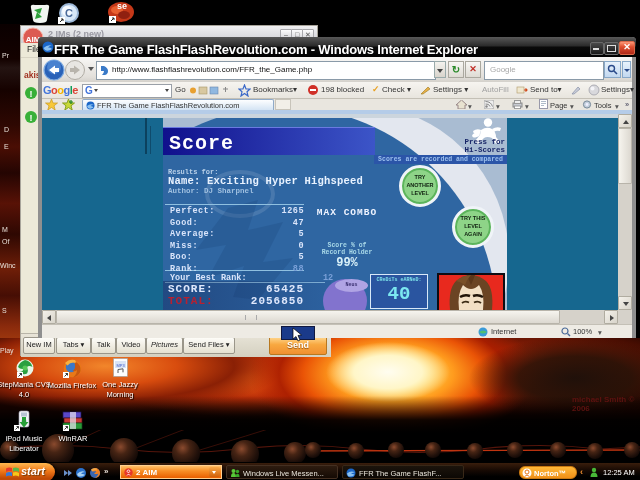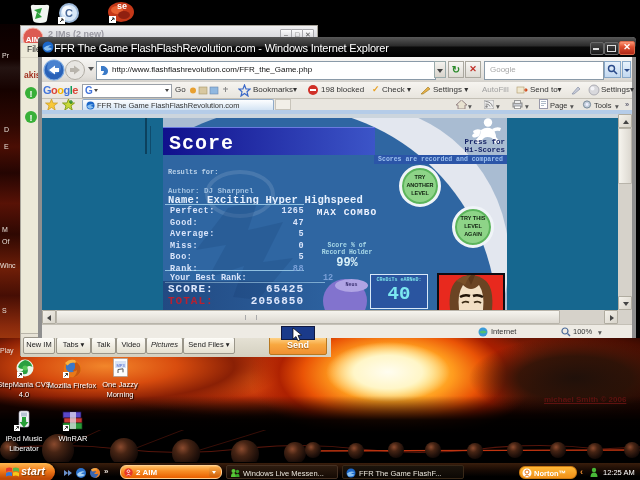--- a/index.html
+++ b/index.html
@@ -9,21 +9,21 @@
  radial-gradient(ellipse 125px 48px at 575px 40px,rgba(28,16,10,.96) 0%,rgba(36,18,8,.85) 45%,rgba(30,12,4,0) 85%),
  radial-gradient(ellipse 150px 72px at 393px 36px,#ffeeaa 0%,#ffd44e 20%,#ff9c1e 40%,#ea5406 60%,rgba(170,30,0,.9) 76%,rgba(0,0,0,0) 96%),
  radial-gradient(ellipse 190px 50px at 105px 28px,rgba(250,140,45,.95) 0%,#d84c0e 38%,#8a2005 68%,rgba(0,0,0,0) 95%),
  radial-gradient(ellipse 160px 45px at 240px 38px,rgba(255,110,25,.92) 0%,rgba(205,50,8,.75) 50%,rgba(0,0,0,0) 90%),radial-gradient(ellipse 100px 42px at 300px 35px,rgba(245,75,15,.85) 0%,rgba(0,0,0,0) 88%),
  radial-gradient(ellipse 240px 55px at 495px 28px,rgba(200,45,8,.92) 0%,rgba(140,30,5,.65) 55%,rgba(0,0,0,0) 90%),
  radial-gradient(ellipse 340px 64px at 280px 32px,rgba(225,65,14,.7) 0%,rgba(0,0,0,0) 85%),
  #200400;}
 #firedark{left:0;top:338px;width:640px;height:124px;background:linear-gradient(rgba(0,0,0,0) 58px,rgba(0,0,0,.92) 82px,#000 95px);}
 #leftstrip{left:0;top:24px;width:21px;height:438px;background:linear-gradient(
  #0a0000 0%,#140200 8%,#241412 10%,#160200 15%,#2e0802 23%,#4a0e04 28%,#240502 34%,#581206 41%,#2e0802 48%,#6e1e08 56%,#460e04 62%,#8a2a0c 69%,#b04410 75%,#5a1404 82%,#1e0400 89%,#060000 97%);}
-#watermark{left:544px;top:395px;color:#5e1210;font-size:8px;font-weight:bold;text-decoration:underline;}
+#watermark{left:572px;top:395px;color:#5e1210;font-size:8px;font-weight:bold;}
 </style></head>
 <body>
 
 <div class="abs" id="leftstrip"></div>
 <div class="abs" id="fireband"></div>
 <div class="abs" id="firedark"></div>
 <div class="abs" id="watermark">michael Smith © 2006</div>
 
 <svg class="abs" style="left:0;top:430px" width="640" height="32">
 <path d="M0 19 Q 60 12 120 19 T 240 19 T 360 19 T 480 19 T 600 19 L 640 17" stroke="#6a1a0e" fill="none" stroke-width="1.2" opacity="0.8"></path>
@@ -175,21 +175,21 @@
 .aimbtn{position:absolute;top:3px;height:15px;background:linear-gradient(#fdfcf8,#e4e0d0);border:1px solid #9a968a;border-radius:2px;font-size:7.5px;color:#222;text-align:center;line-height:14px;}
 </style>
 
 <div class="abs" id="iewin" style="left:38px;top:37px;width:598px;height:301px;background:#8f8f8f;border-radius:4px 4px 0 0;">
 
  <div class="abs" style="left:0;top:0;width:598px;height:20px;background:linear-gradient(#585858,#2a2a2a 45%,#0a0a0a 50%,#000);border-radius:4px 4px 0 0;">
   <svg class="abs" style="left:4px;top:4px" width="12" height="12">
         <circle cx="6" cy="6" r="5.5" fill="#1a66c8"></circle>
         <path d="M1.5 7 Q6 3 10.5 5 Q8 4 6 6.5 Q9 6 10 8 Q6 11 3 9" fill="#8ac0f0"></path>
       </svg>
-  <span style="position:absolute;left:16px;top:5px;font-size:11px;font-weight:normal;color:#fff;letter-spacing:-0.2px;">FFR The Game FlashFlashRevolution.com - Windows Internet Explorer</span>
+  <span style="position:absolute;left:16px;top:5px;font-size:13px;font-weight:bold;color:#fff;letter-spacing:-0.2px;">FFR The Game FlashFlashRevolution.com - Windows Internet Explorer</span>
   <span class="abs" style="left:552px;top:5px;width:12px;height:11px;background:linear-gradient(#4a4a4a,#181818);border:1px solid #6a6a6a;border-radius:2px;">
         <span style="position:absolute;left:2px;top:5px;width:6px;height:2px;background:#ddd;"></span>
       </span>
   <span class="abs" style="left:566px;top:5px;width:13px;height:11px;background:linear-gradient(#4a4a4a,#181818);border:1px solid #6a6a6a;border-radius:2px;">
         <span style="position:absolute;left:2px;top:2px;width:7px;height:5px;border:1px solid #ddd;"></span>
       </span>
   <span class="abs" style="left:581px;top:4px;width:14px;height:12px;background:linear-gradient(#ff9878,#e05030 40%,#b02818);border:1px solid #d86848;border-radius:2px;color:#fff;font-size:9px;font-weight:bold;text-align:center;line-height:11px;">✕</span>
  </div>
 
  <div class="abs" style="left:4px;top:20px;width:590px;height:25px;background:linear-gradient(#f8f7f5,#e2dfda 80%,#d4d1cb);">
@@ -353,21 +353,21 @@
     <circle cx="20" cy="4.5" r="4.2" fill="#fff"></circle>
     <path d="M13 12 Q19 8 24 11 Q28 14 28 19 L32 24 L28 26 L24 20 Q19 18 16 20 L10 26 L7 23 L12 17 Z" fill="#fff"></path>
     <path d="M24 11 Q29 8 33 10 L32 13 Q28 12 26 14 Z" fill="#fff"></path>
     <path d="M5 13 Q9 10 13 12 L12 16 Q8 14 6 16 Z" fill="#fff"></path>
     <ellipse cx="8" cy="17" rx="4" ry="2.2" fill="#fff" transform="rotate(-20 8 17)"></ellipse>
    </svg>
    <div class="abs" style="left:240px;top:20px;width:102px;text-align:right;font-size:7.5px;color:#182668;line-height:8px;">Press for<br>Hi-Scores</div>
    <div class="abs" style="left:211px;top:37px;width:133px;height:9px;background:#2b55a8;color:#9cc0ee;font-size:6.5px;text-align:center;line-height:9px;letter-spacing:0;">Scores are recorded and compared</div>
 
    <div class="abs" style="left:5px;top:50px;font-size:7px;color:#b8d0e8;">Results for:</div>
-   <div class="abs" style="left:5px;top:57px;font-size:10.5px;color:#e8f2ff;letter-spacing:0.2px;margin-top:19px;">Name: Exciting Hyper Highspeed</div>
+   <div class="abs" style="left:5px;top:57px;font-size:10.5px;color:#e8f2ff;letter-spacing:0.2px;">Name: Exciting Hyper Highspeed</div>
    <div class="abs" style="left:5px;top:69px;font-size:7.5px;color:#a0c0e0;">Author: DJ Sharpnel</div>
 
    <div class="abs" style="left:2px;top:86px;width:139px;height:1px;background:#8fc0e0;"></div>
    <div class="abs" style="left:2px;top:152px;width:139px;height:1px;background:#8fc0e0;"></div>
    <div class="abs" style="left:2px;top:164px;width:160px;height:1px;background:#8fc0e0;"></div>
 
    <div class="stat" style="top:88px;">
           <span>Perfect:</span>
           <b>1265</b>
         </div>
@@ -486,21 +486,21 @@
  </div>
  <svg class="abs" style="left:62px;top:4px" width="45" height="12">
   <path d="M2 3 L6 6 L2 9 Z M6 3 L10 6 L6 9 Z" fill="#6a90c8"></path>
   <circle cx="19" cy="6" r="5" fill="#2a72cc"></circle>
       <path d="M15 7 Q19 3 23 5 Q20 5 19 7 Q22 6.5 23 8 Q19 10.5 16 9" fill="#a8d0f0"></path>
   <circle cx="33" cy="6" r="5" fill="#3a66b0"></circle>
       <path d="M33 1 A5 5 0 0 1 38 6 A5 5 0 0 1 33 11 Q36 9 36.5 6.5 Q34 7.5 32 6.5 Q34 5.5 34 4 Q31 5 29.5 3.5 Q31 1.5 33 1Z" fill="#f08020"></path>
       <path d="M29 2.5 Q31.5 0.8 34.5 1.5 L35 3.5 Q32 2.8 30.5 4.5 Z" fill="#f8a840"></path>
  </svg>
  <span class="abs" style="left:104px;top:4px;color:#e8e0d8;font-size:8px;font-weight:bold;">»</span>
- <div class="abs" style="left:120px;top:2px;width:102px;height:14px;background:linear-gradient(#ffc068,#f89028 40%,#e85f00);border:1px solid #ffd090;border-radius:6px;box-sizing:border-box;text-align:right;">
+ <div class="abs" style="left:120px;top:2px;width:102px;height:14px;background:linear-gradient(#ffc068,#f89028 40%,#e85f00);border:1px solid #ffd090;border-radius:0;box-sizing:border-box;text-align:right;">
   <svg class="abs" style="left:3px;top:2px" width="9" height="9">
         <circle cx="4.5" cy="4.5" r="4.2" fill="#e83828"></circle>
         <path d="M4.5 2 A1.3 1.3 0 1 1 4.4 2 M3 7.5 Q4.5 4.5 6 7.5" stroke="#fff" stroke-width="0.9" fill="none"></path>
       </svg>
   <span style="position:absolute;left:15px;top:2px;font-size:8px;font-weight:bold;color:#fff;">2 AIM</span>
   <span style="position:absolute;right:1px;top:1px;width:11px;height:10px;background:linear-gradient(#f8a848,#d06008);border-radius:2px;">
         <i style="position:absolute;left:3px;top:4px;width:0;height:0;border-left:2.5px solid transparent;border-right:2.5px solid transparent;border-top:3px solid #fff;"></i>
       </span>
  </div>
  <div class="abs" style="left:226px;top:2px;width:112px;height:14px;background:linear-gradient(#2e1c10,#140a04);border:1px solid #443022;border-radius:2px;box-sizing:border-box;">

